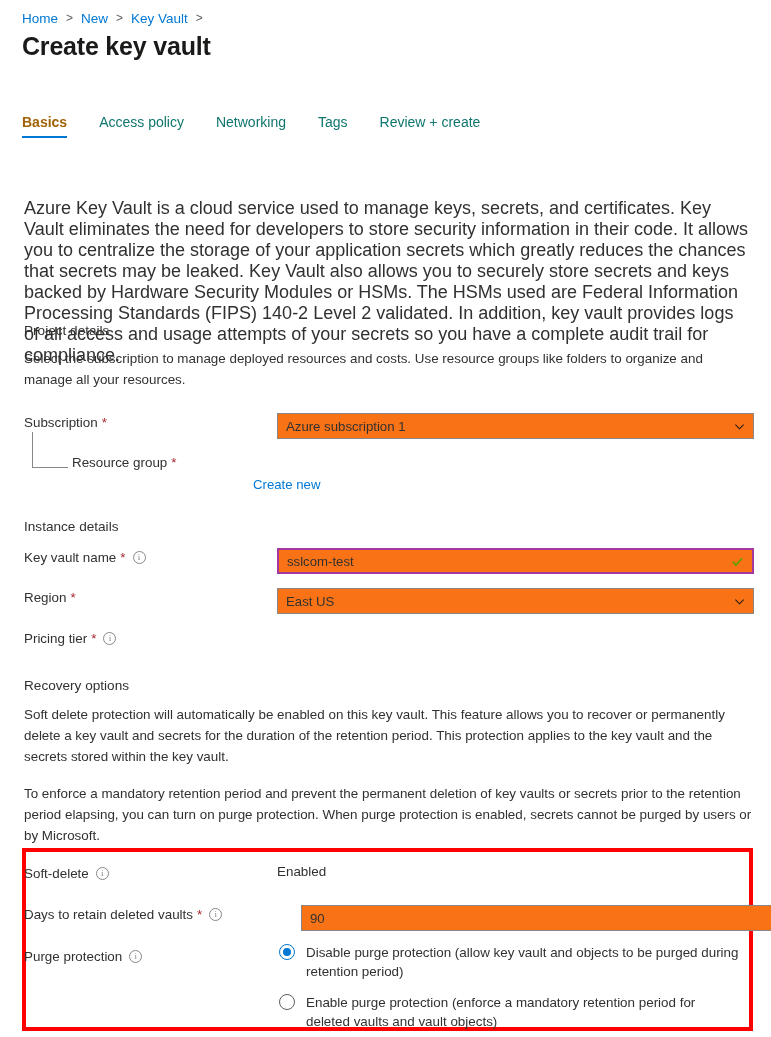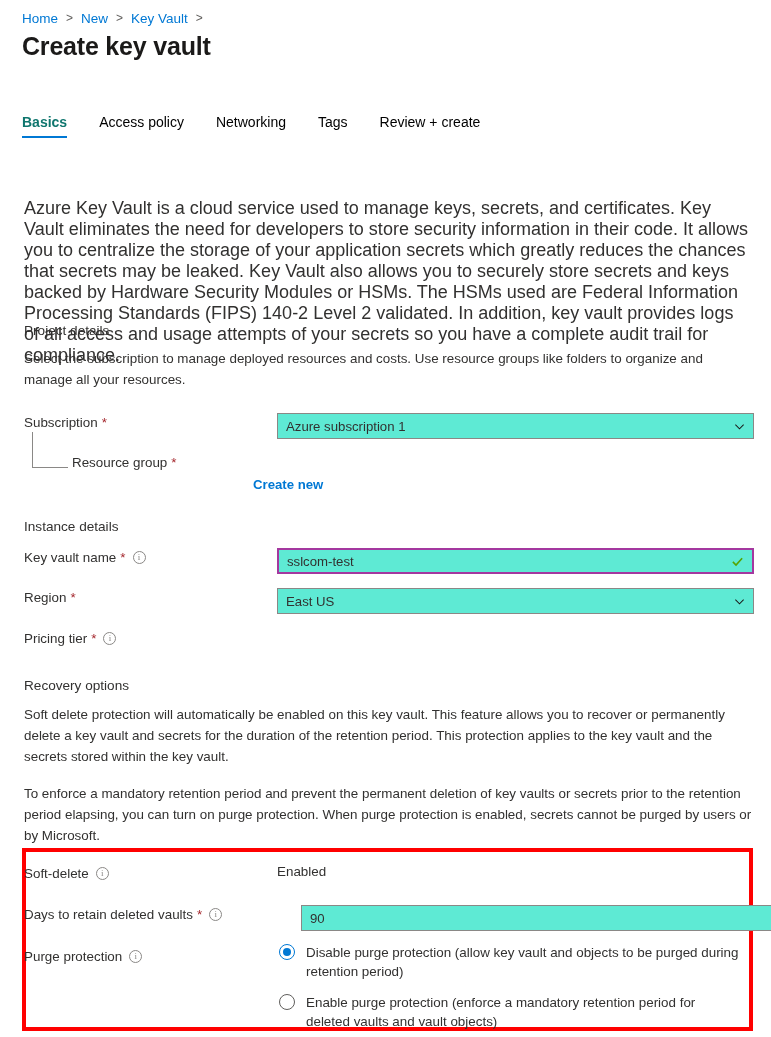--- a/index.html
+++ b/index.html
@@ -51,30 +51,30 @@
   .tabs {
     position: absolute;
     left: 22px;
     top: 114px;
     display: flex;
     align-items: flex-start;
     height: 34px;
   }
   .tab {
     font-size: 14px;
-    color: #000000;
+    color: #0f766e;
     padding: 0 0 8px 0;
     margin-right: 32px;
     cursor: pointer;
     white-space: nowrap;
     position: relative;
   }
   .tab.active {
     font-weight: bold;
-    color: #0f766e;
+    color: #a16207;
   }
   .tab.active::after {
     content: "";
     position: absolute;
     left: 0;
     right: 0;
     bottom: 0;
     height: 2px;
     background: #0078d4;
   }
@@ -150,21 +150,21 @@
     font-family: "Liberation Serif", serif;
   }
 
   
   .control {
     position: absolute;
     left: 253px;
     width: 477px;
     height: 26px;
     border: 1px solid #8a8886;
-    background: #5eead4;
+    background: #f97316;
     display: flex;
     align-items: center;
     padding: 0 8px;
     font-size: 13.2px;
     color: #323130;
   }
   .control.focus-blue {
     border: 2px solid #0078d4;
   }
   .control.valid-purple {
@@ -312,21 +312,21 @@
 
 <div class="tree-elbow"></div>
 
 <div class="frow" style="top:453px;">
   <div class="flabel" style="left:48px;justify-content:flex-end;">
     <span>Resource group</span>
     <span class="req">*</span>
   </div>
 </div>
 
-<div class="link" style="top:477px;font-weight:bold;">Create new</div>
+<div class="link" style="top:477px;">Create new</div>
 
 <div class="section-head" style="top:519px;">Instance details</div>
 
 <div class="frow" style="top:548px;">
   <div class="flabel">
     <span>Key vault name</span>
     <span class="req">*</span>
     <span class="info-icon"></span>
   </div>
   <div class="control valid-purple">

